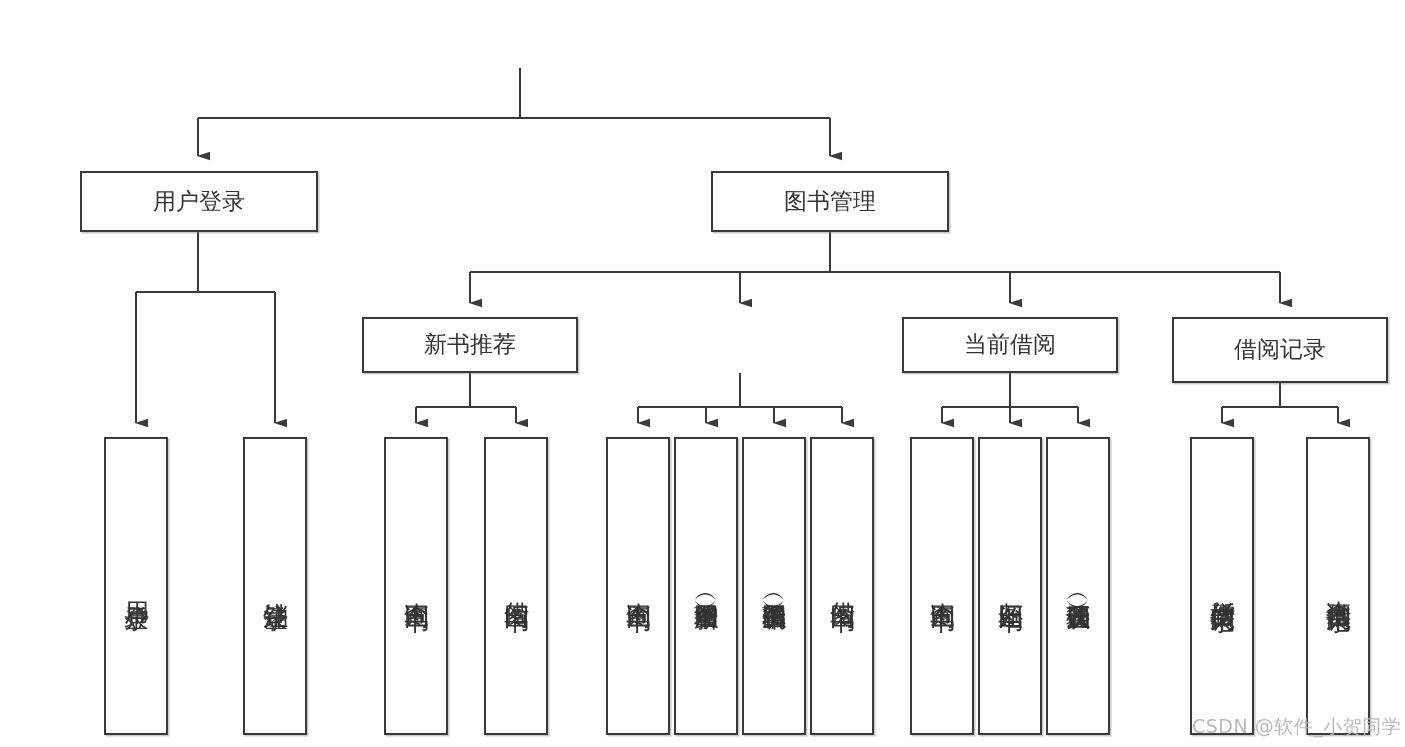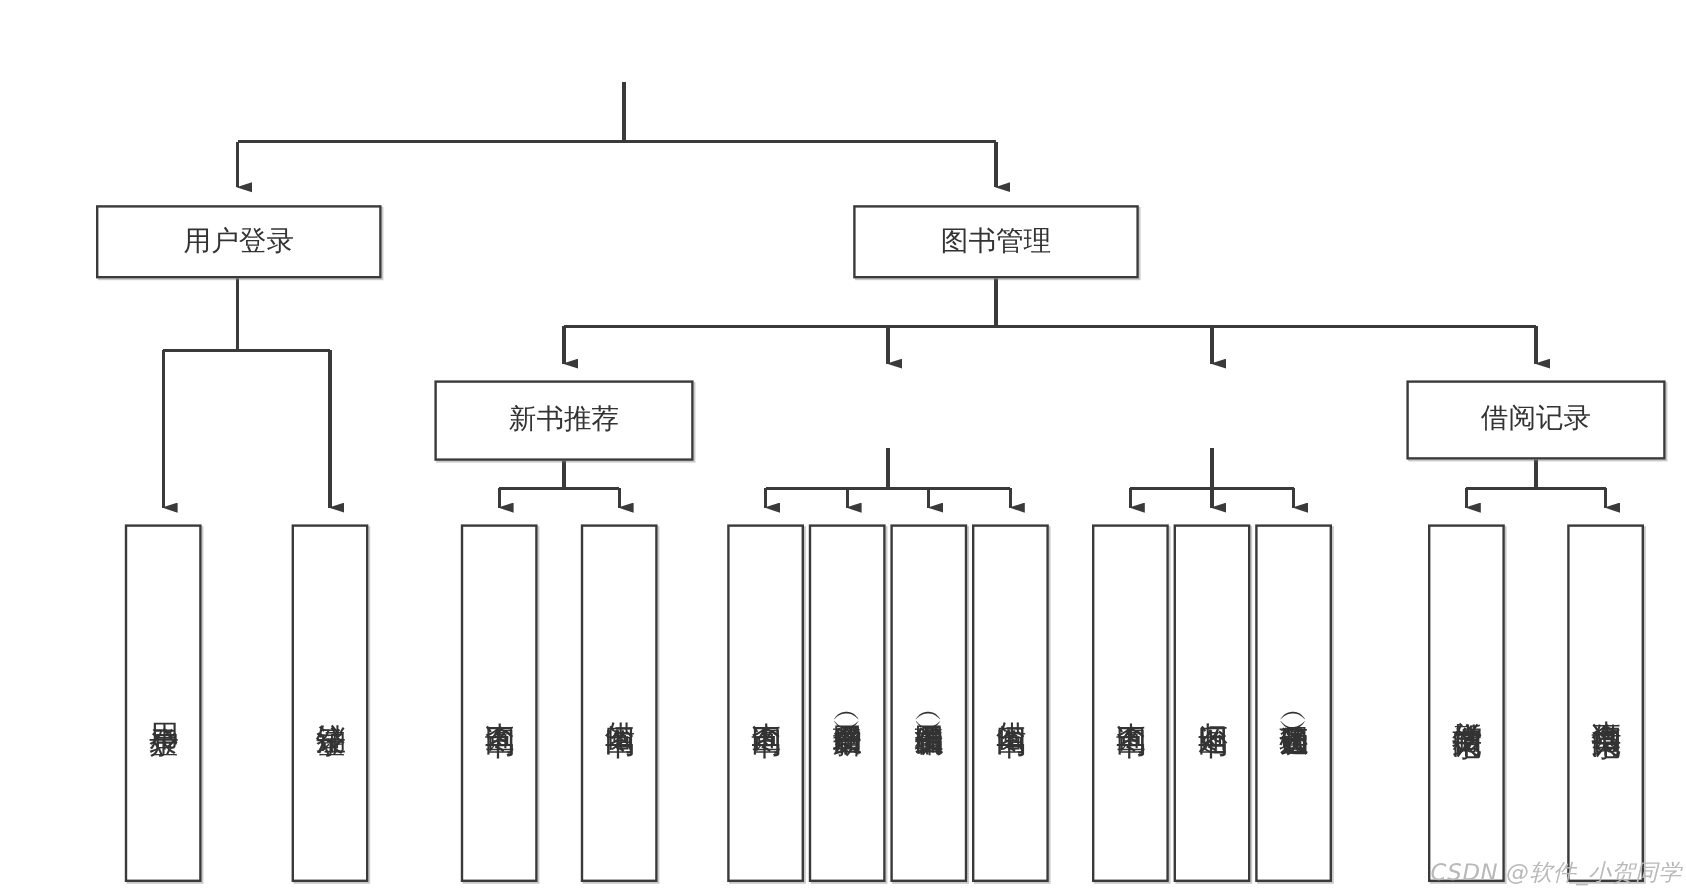--- a/index.html
+++ b/index.html
@@ -42,21 +42,20 @@
   .v-node.tight .node-label{font-size:24px;line-height:1.02;letter-spacing:0px;}
 
   .watermark{
     position:absolute;
     color:#b9b9b9;
     font-size:19px;
     letter-spacing:.5px;
     white-space:nowrap;
     user-select:none;
     font-family:"DejaVu Sans","Liberation Sans",sans-serif;
-    font-style:italic;
   }
 </style>
 </head>
 <body>
 
 <div id="diagram-root">
 
   <svg class="layer" viewBox="0 0 1405 747" xmlns="http://www.w3.org/2000/svg">
     <defs>
       <marker id="arrow" markerWidth="10" markerHeight="13" refX="4.2" refY="12" orient="auto" markerUnits="userSpaceOnUse">
@@ -108,22 +107,25 @@
   </svg>
 
 
   <div class="node-box h-node" style="left:80px;top:171px;width:238px;height:61px;">
     <span class="node-label">用户登录</span>
   </div>
   <div class="node-box h-node" style="left:711px;top:171px;width:238px;height:61px;">
     <span class="node-label">图书管理</span>
   </div>
 
-  <div class="node-box h-node" style="left:362px;top:317px;width:216px;height:67px;">
+  <div class="node-box h-node" style="left:362px;top:317px;width:216px;height:56px;">
     <span class="node-label">新书推荐</span>
+  </div>
+  <div class="node-box h-node" style="left:902px;top:317px;width:216px;height:56px;">
+    <span class="node-label">当前借阅</span>
   </div>
   <div class="node-box h-node" style="left:1172px;top:317px;width:216px;height:66px;">
     <span class="node-label">借阅记录</span>
   </div>
 
   <div class="node-box v-node" style="left:104px;top:437px;width:64px;height:298px;">
     <span class="node-label">用户登录</span>
   </div>
   <div class="node-box v-node" style="left:243px;top:437px;width:64px;height:298px;">
     <span class="node-label">注销登录</span>

